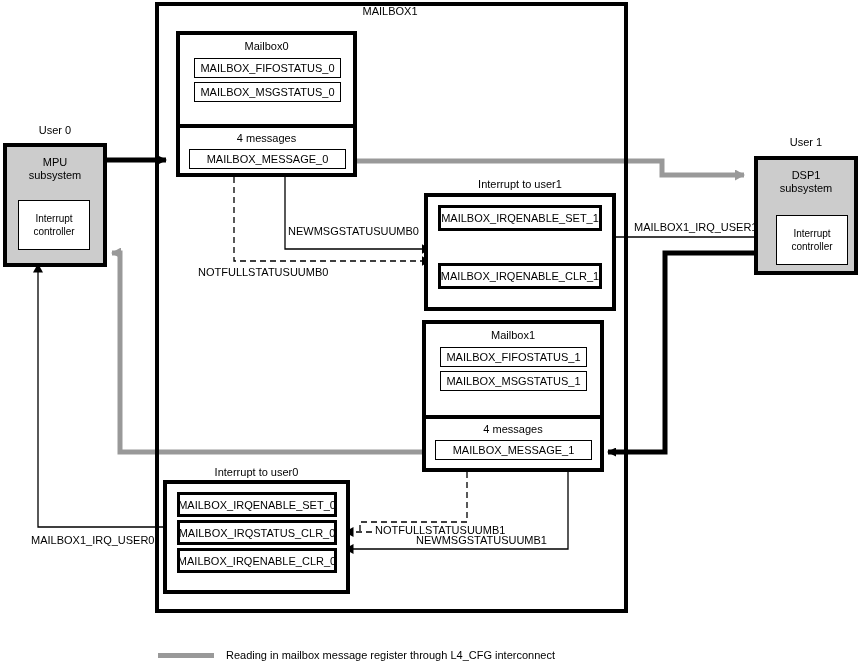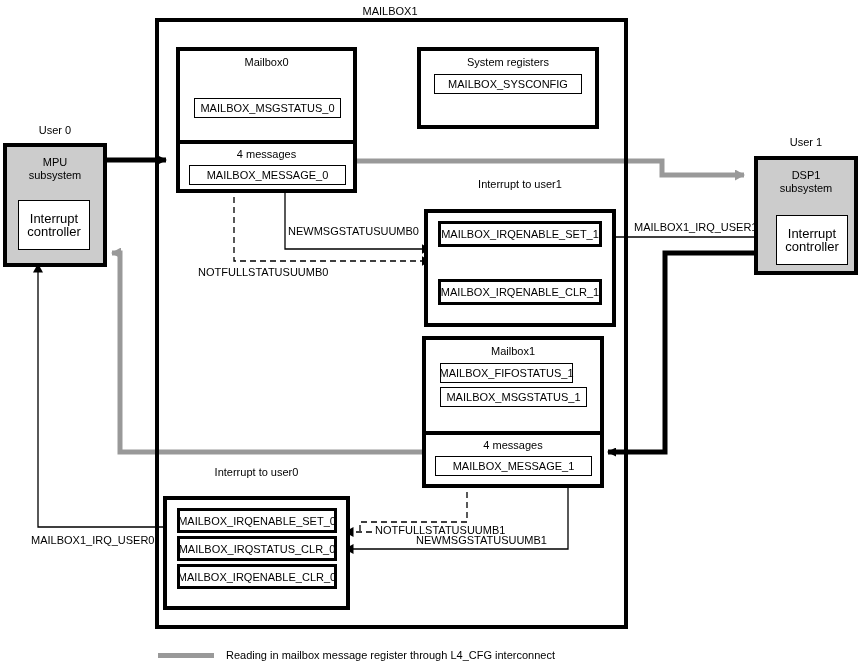--- a/index.html
+++ b/index.html
@@ -30,21 +30,20 @@
     line-height: 13px;
     color: #000;
   }
   .ctr { text-align: center; }
 
   
   .box {
     position: absolute;
     box-sizing: border-box;
     background: #ffffff;
-    margin-top: 16px;
   }
   .b-thick { border: 4px solid #000; }
 
   .subsys {
     position: absolute;
     box-sizing: border-box;
     border: 4px solid #000;
     background: #cccccc;
   }
   .subsys-title {
@@ -56,21 +55,21 @@
   }
   .irqctrl {
     position: absolute;
     box-sizing: border-box;
     border: 1px solid #000;
     background: #ffffff;
     display: flex;
     align-items: center;
     justify-content: center;
     text-align: right;
-    font-size: 13px;
+    font-size: 10px;
     line-height: 13px;
   }
 
   .reg {
     position: absolute;
     box-sizing: border-box;
     border: 1px solid #000;
     background: #fff;
     display: flex;
     align-items: center;
@@ -174,41 +173,38 @@
     <div class="subsys-title" style="top:9px;">DSP1</div>
     <div class="subsys-title" style="top:22px;">subsystem</div>
     <div class="irqctrl" style="left:18px; top:55px; width:72px; height:50px; flex-direction:column;">
       <span>Interrupt</span>
       <span>controller</span>
     </div>
   </div>
 
   <div class="box b-thick" style="left:176px; top:31px; width:181px; height:146px;">
     <div class="lbl ctr" style="left:0; top:5px; width:173px;">Mailbox0</div>
+    <div class="reg" style="left:14px; top:23px; width:147px; height:20px;">MAILBOX_FIFOSTATUS_0</div>
     <div class="reg" style="left:14px; top:47px; width:147px; height:20px;">MAILBOX_MSGSTATUS_0</div>
 
     <div style="position:absolute; left:-4px; top:89px; width:181px; height:4px; background:#000;"></div>
     <div class="lbl ctr" style="left:0; top:97px; width:173px;">4 messages</div>
     <div class="reg" style="left:9px; top:114px; width:157px; height:20px;">MAILBOX_MESSAGE_0</div>
   </div>
 
-  <div class="box b-thick" style="left:417px; top:31px; width:182px; height:82px;">
-    <div class="lbl ctr" style="left:0; top:5px; width:174px;">System registers</div>
-    <div class="reg" style="left:13px; top:23px; width:148px; height:20px;">MAILBOX_SYSCONFIG</div>
-  </div>
 
   <div class="lbl ctr" style="left:424px; top:178px; width:192px;">Interrupt to user1</div>
   <div class="box b-thick" style="left:424px; top:193px; width:192px; height:118px;">
     <div class="reg-hvy" style="left:10px; top:8px; width:164px; height:26px;">MAILBOX_IRQENABLE_SET_1</div>
     <div class="reg-hvy" style="left:10px; top:66px; width:164px; height:26px;">MAILBOX_IRQENABLE_CLR_1</div>
   </div>
 
   <div class="box b-thick" style="left:422px; top:320px; width:182px; height:152px;">
     <div class="lbl ctr" style="left:0; top:5px; width:174px;">Mailbox1</div>
-    <div class="reg" style="left:14px; top:23px; width:133px; height:20px;">MAILBOX_FIFOSTATUS_1</div>
+    <div class="reg" style="left:14px; top:23px; width:147px; height:20px;">MAILBOX_FIFOSTATUS_1</div>
     <div class="reg" style="left:14px; top:47px; width:147px; height:20px;">MAILBOX_MSGSTATUS_1</div>
     <div style="position:absolute; left:-4px; top:91px; width:182px; height:4px; background:#000;"></div>
     <div class="lbl ctr" style="left:0; top:99px; width:174px;">4 messages</div>
     <div class="reg" style="left:9px; top:116px; width:157px; height:20px;">MAILBOX_MESSAGE_1</div>
   </div>
 
   <div class="lbl ctr" style="left:163px; top:466px; width:187px;">Interrupt to user0</div>
   <div class="box b-thick" style="left:163px; top:480px; width:187px; height:114px;">
     <div class="reg-hvy" style="left:10px; top:8px; width:160px; height:25px;">MAILBOX_IRQENABLE_SET_0</div>
     <div class="reg-hvy" style="left:10px; top:36px; width:160px; height:25px;">MAILBOX_IRQSTATUS_CLR_0</div>

